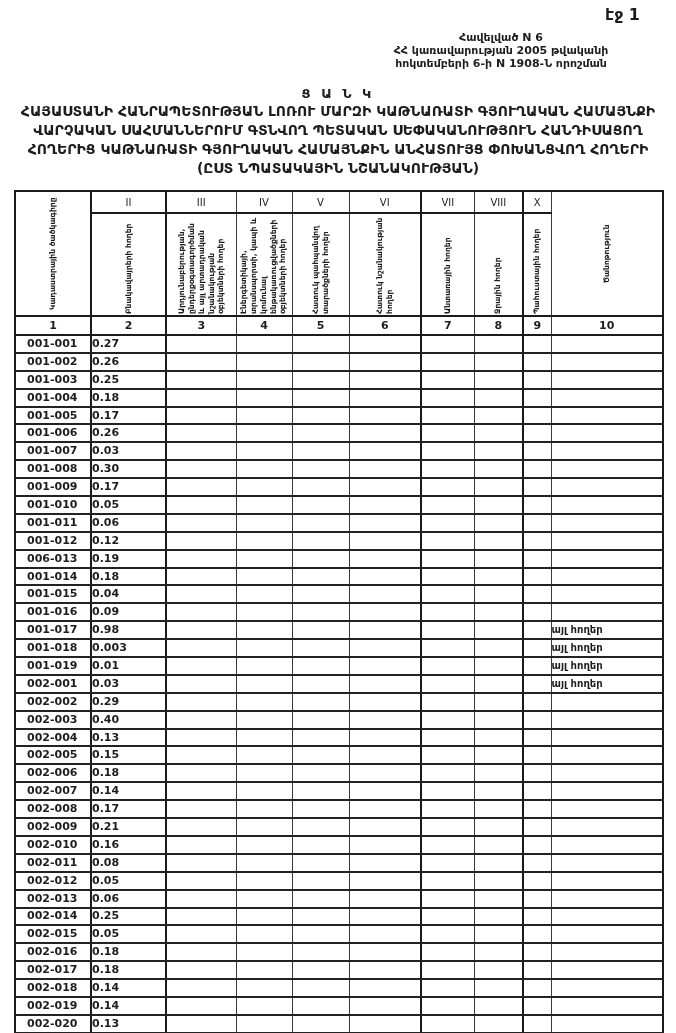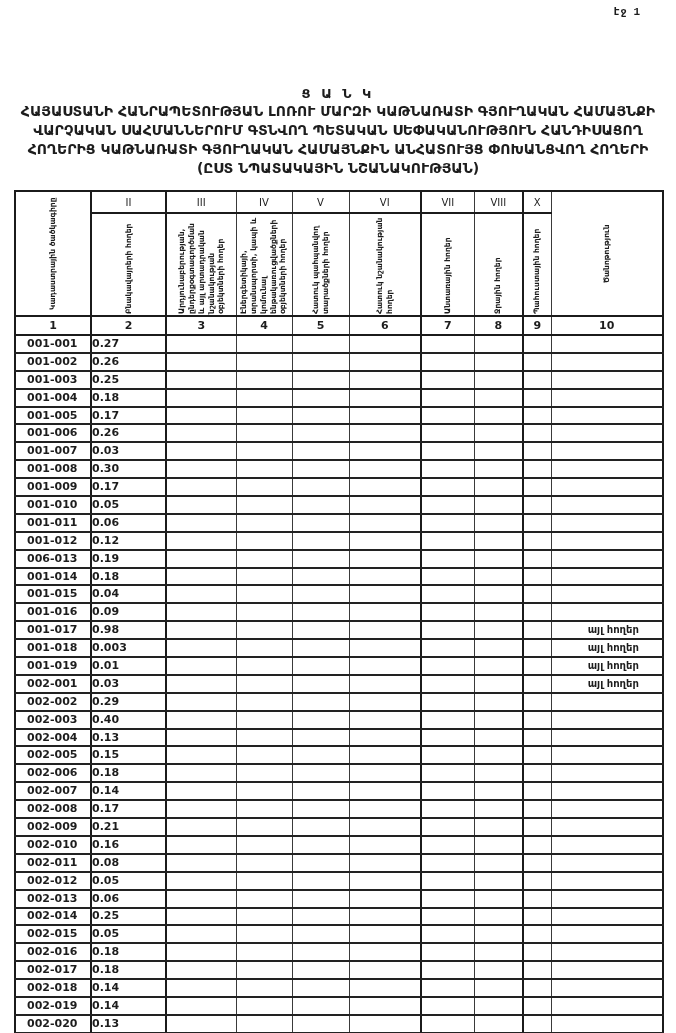--- a/index.html
+++ b/index.html
@@ -3,21 +3,21 @@
 <meta charset="utf-8">
 <style>
   html,body { margin:0; padding:0; background:#e8e8e8; }
   .page {
     position:relative; width:676px; height:1033px; margin:0 auto;
     background:#ffffff; color:#1d1d1d; overflow:hidden;
     font-family:"DejaVu Sans", sans-serif;
   }
   .pageno {
     position:absolute; top:5px; right:36px;
-    font-size:11px; font-weight:bold;font-family:Liberation Mono, monospace;
+    font-size:16px; font-weight:bold;
   }
   .appendix {
     position:absolute; top:32px; right:50px; width:250px;
     text-align:center; font-size:11px; font-weight:bold; line-height:1.18;
   }
   .doc-title {
     position:absolute; top:86px; left:0; width:100%;
     text-align:center; font-size:13px; font-weight:bold; letter-spacing:3px;
   }
   .doc-subtitle {
@@ -45,29 +45,34 @@
     writing-mode:vertical-rl; transform:rotate(180deg);
     font-size:7.6px; font-weight:bold; line-height:1.3;
     margin:0 auto; height:97px; max-height:97px;
     text-align:left; padding:1px 0; white-space:normal;
   }
   .vert.span2 { height:118px; max-height:118px; text-align:center; }
   tbody td { height:15.9px; border-bottom:2px solid #222222;
              font-size:11px; font-weight:bold; line-height:14px; }
   td.c1 { text-align:left; padding-left:11px; }
   td.c2 { text-align:left; }
-  td.c10 { text-align:center; padding-left:13px; font-size:10px; }
+  td.c10 { text-align:left; padding-left:0; font-size:10px; }
 </style>
 </head>
 <body>
 
 <div class="page">
 
   <div class="pageno">էջ 1</div>
 
+  <div class="appendix">
+    <div>Հավելված N 6</div>
+    <div>ՀՀ կառավարության 2005 թվականի</div>
+    <div>հոկտեմբերի 6-ի N 1908-Ն որոշման</div>
+  </div>
 
   <div class="doc-title">Ց Ա Ն Կ</div>
 
   <div class="doc-subtitle">ՀԱՅԱՍՏԱՆԻ ՀԱՆՐԱՊԵՏՈՒԹՅԱՆ ԼՈՌՈՒ ՄԱՐԶԻ ԿԱԹՆԱՌԱՏԻ ԳՅՈՒՂԱԿԱՆ ՀԱՄԱՅՆՔԻ ՎԱՐՉԱԿԱՆ ՍԱՀՄԱՆՆԵՐՈՒՄ ԳՏՆՎՈՂ ՊԵՏԱԿԱՆ ՍԵՓԱԿԱՆՈՒԹՅՈՒՆ ՀԱՆԴԻՍԱՑՈՂ ՀՈՂԵՐԻՑ ԿԱԹՆԱՌԱՏԻ ԳՅՈՒՂԱԿԱՆ ՀԱՄԱՅՆՔԻՆ ԱՆՀԱՏՈՒՅՑ ՓՈԽԱՆՑՎՈՂ ՀՈՂԵՐԻ (ԸՍՏ ՆՊԱՏԱԿԱՅԻՆ ՆՇԱՆԱԿՈՒԹՅԱՆ)</div>
 
   <table class="land">
     <colgroup>
       <col style="width:76px">
         <col style="width:75px">
         <col style="width:70px">

